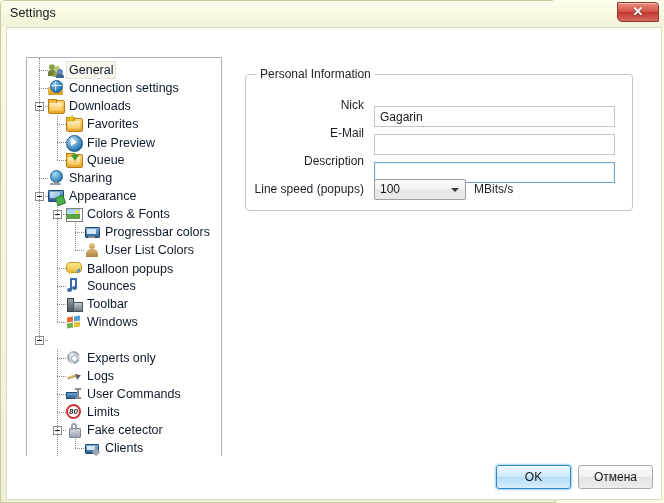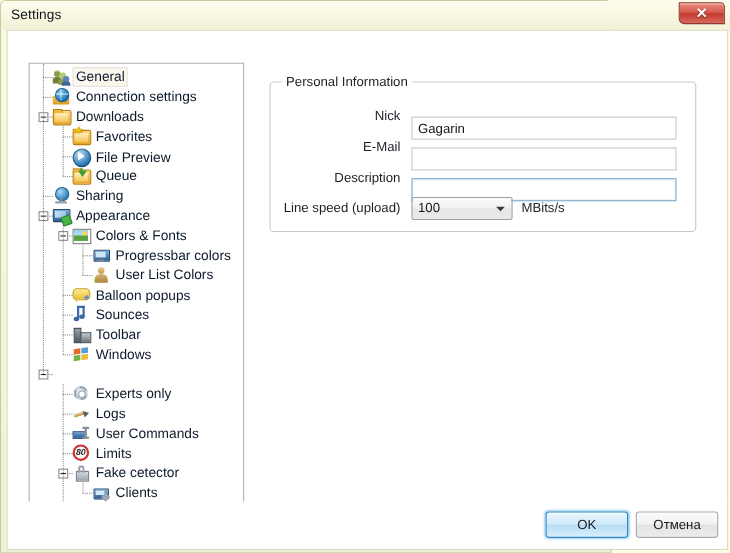--- a/index.html
+++ b/index.html
@@ -619,21 +619,21 @@
           <div class="field-label">E-Mail</div>
           <input class="field-input" type="text" value="" style="">
         </div>
 
         <div class="field-row" style="top:76px;">
           <div class="field-label">Description</div>
           <input class="field-input focused" type="text" value="" style="">
         </div>
 
         <div class="field-row" style="top:104px;">
-          <div class="field-label">Line speed (upload)</div>
+          <div class="field-label">Line speed (popups)</div>
           <div id="combo">
             <span class="val">100</span>
             <span class="arrow"></span>
           </div>
           <div id="combo-suffix">MBits/s</div>
         </div>
       </div>
     </div>
   </div>
 

